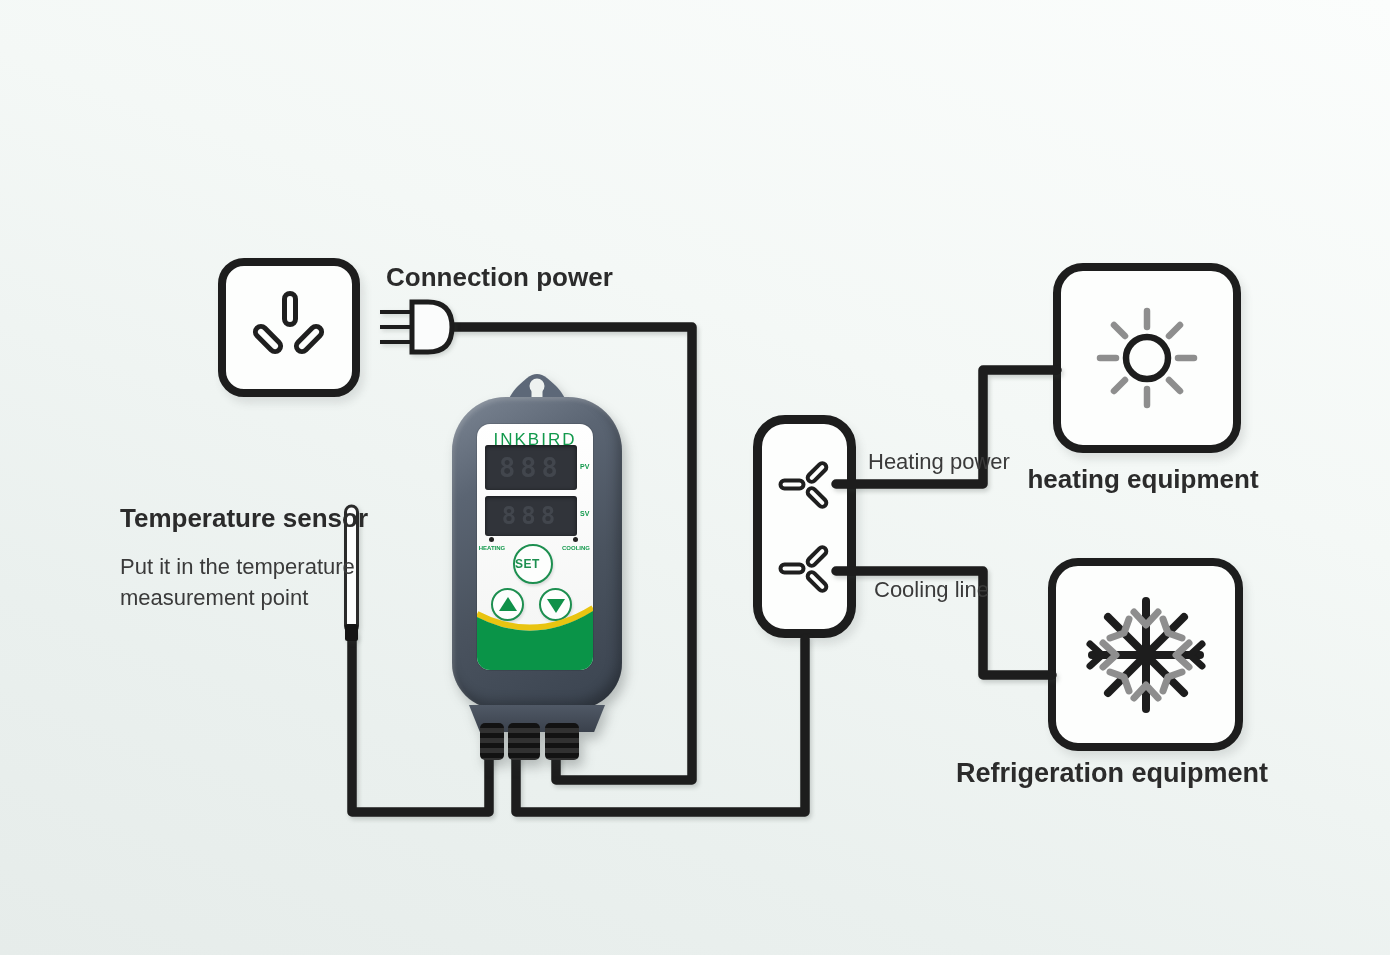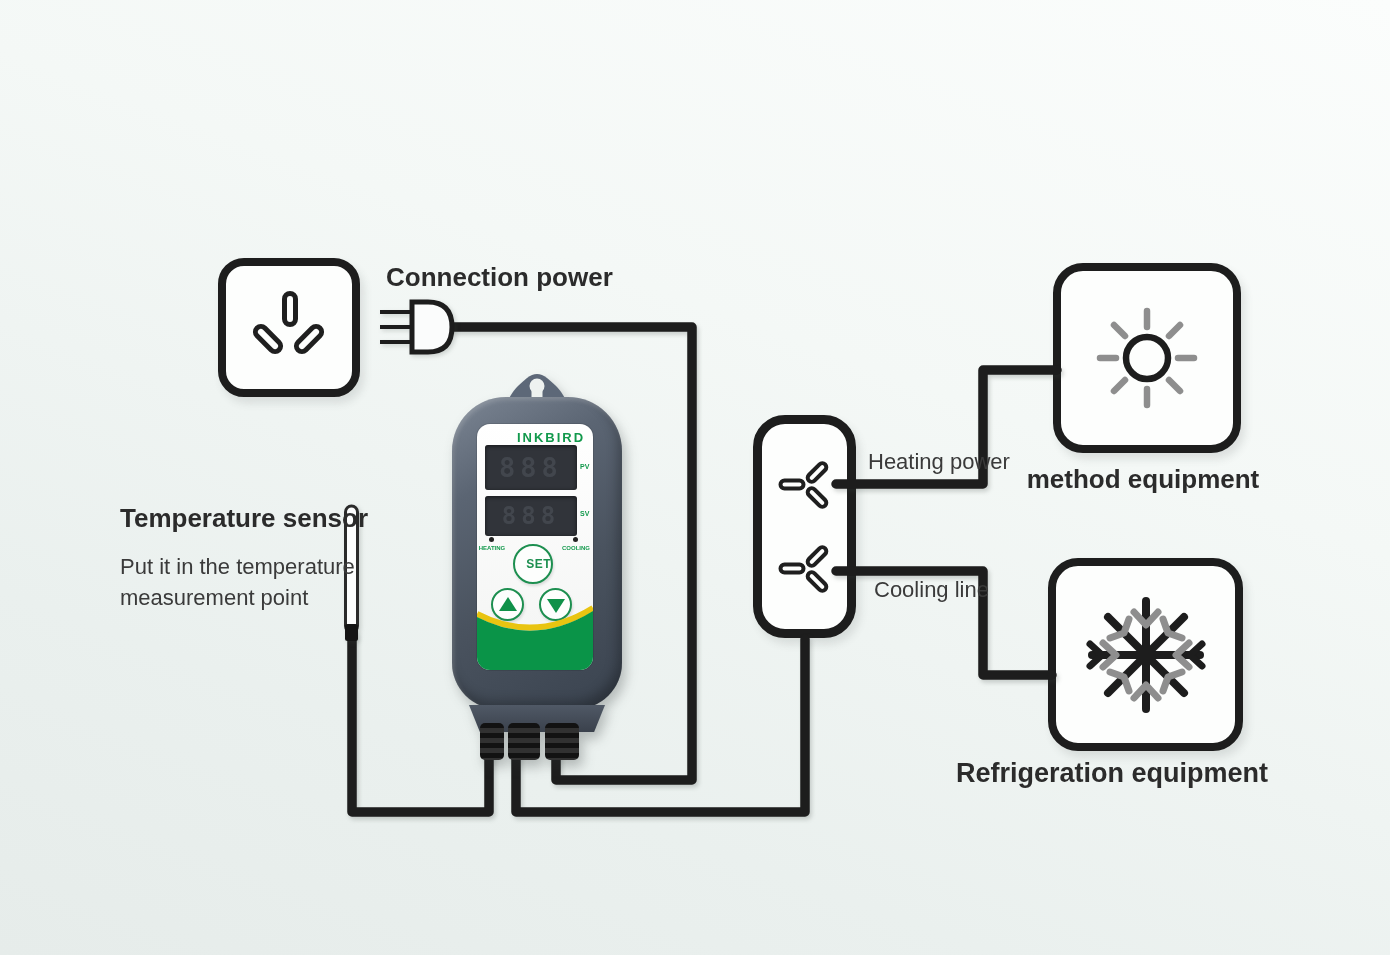--- a/index.html
+++ b/index.html
@@ -41,33 +41,33 @@
             box-shadow:inset 2px 3px 4px rgba(255,255,255,.18), inset -4px -7px 12px rgba(0,0,0,.28); }
   .dev-neck { position:absolute; left:17px; top:340px; width:136px; height:27px;
             clip-path:polygon(0 0,100% 0,92% 100%,8% 100%);
             background:linear-gradient(#505966,#3a414c); }
   .dev-connector { position:absolute; top:358px; height:37px; border-radius:5px;
             background:repeating-linear-gradient(180deg,#121212 0 5px,#313131 5px 10px); }
   .dev-plate { position:absolute; left:25px; top:59px; width:116px; height:246px;
             border-radius:13px; overflow:hidden;
             background:linear-gradient(180deg,#ffffff 0%,#f3f4f3 100%);
             box-shadow:0 0 0 1px rgba(0,0,0,.10); }
-  .dev-logo { position:absolute; left:16px; top:6px; width:100%; text-align:center;
-            font-size:13px; font-weight:bold; letter-spacing:2px; color:#12994c; }
+  .dev-logo { position:absolute; left:0; top:6px; width:100%; text-align:center;
+            font-size:17px; font-weight:normal; letter-spacing:2px; color:#12994c; }
   .dev-display { position:absolute; left:8px; width:92px; background:#31343a; border-radius:3px;
             box-shadow:inset 0 1px 4px rgba(0,0,0,.6); display:flex; align-items:center; justify-content:center; }
   .ghost { font-family:"DejaVu Sans Mono", monospace; font-weight:bold;
             color:rgba(158,165,178,.16); letter-spacing:5px; }
   .dev-pvsv { position:absolute; left:103px; font-size:7px; font-weight:bold; color:#12994c; }
   .led { position:absolute; width:5px; height:5px; border-radius:50%; background:#222; top:113px; }
   .led-lbl { position:absolute; top:121px; width:36px; text-align:center;
             font-size:6px; font-weight:bold; color:#12994c; }
   .btn-set { position:absolute; left:36px; top:120px; width:40px; height:40px; border-radius:50%;
             border:2.5px solid #1d8f50; background:#fdfefd; display:flex; align-items:center;
-            justify-content:flex-end; font-size:12px; font-weight:bold; color:#1d8f50;
+            justify-content:flex-start; font-size:12px; font-weight:bold; color:#1d8f50;
             letter-spacing:.5px; box-shadow:1px 2px 3px rgba(0,0,0,.12); }
   .btn-arrow { position:absolute; top:164px; width:33px; height:33px; border-radius:50%;
             border:2px solid #1d8f50; background:#fdfefd; display:flex; align-items:center;
             justify-content:center; box-shadow:1px 2px 3px rgba(0,0,0,.12); }
   .tri-up { width:0; height:0; border-left:9px solid transparent; border-right:9px solid transparent;
             border-bottom:14px solid #0f9149; margin-top:-2px; }
   .tri-down { width:0; height:0; border-left:9px solid transparent; border-right:9px solid transparent;
             border-top:14px solid #0f9149; margin-bottom:-2px; }
 
   .probe { z-index:6; filter:drop-shadow(2px 2px 2px rgba(60,70,66,.2)); }
@@ -142,21 +142,21 @@
             <line x1="31" y1="0" x2="47" y2="0"></line>
           <line x1="-33" y1="-33" x2="-22" y2="-22"></line>
             <line x1="22" y1="22" x2="33" y2="33"></line>
           <line x1="33" y1="-33" x2="22" y2="-22"></line>
             <line x1="-22" y1="22" x2="-33" y2="33"></line>
         </g>
         <circle cx="0" cy="0" r="21" fill="none" stroke="#1d1d1d" stroke-width="6.5"></circle>
       </svg>
     </div>
   </div>
-  <div class="abs lbl-bold" style="left:1023px; top:464px; width:240px; text-align:center;">method equipment</div>
+  <div class="abs lbl-bold" style="left:1023px; top:464px; width:240px; text-align:center;">heating equipment</div>
 
   <div class="abs obox" style="left:1048px; top:558px; width:195px; height:193px; border-radius:30px;">
     <div class="icon-center">
       <svg width="126" height="126" viewBox="-63 -63 126 126">
         <g stroke-linecap="round" fill="none">
           <g stroke="#1d1d1d" stroke-width="8">
             <line x1="0" y1="-54" x2="0" y2="54"></line>
             <line x1="-54" y1="0" x2="54" y2="0"></line>
             <line x1="-38" y1="-38" x2="38" y2="38"></line>
             <line x1="38" y1="-38" x2="-38" y2="38"></line>

